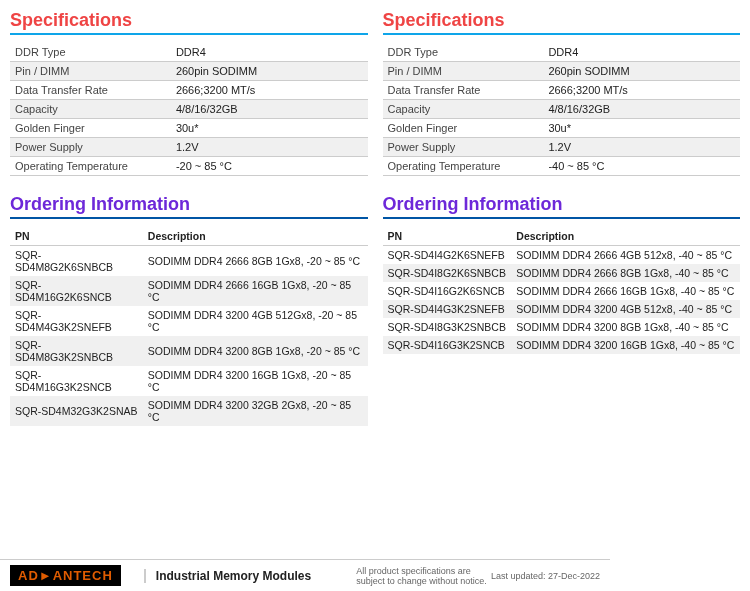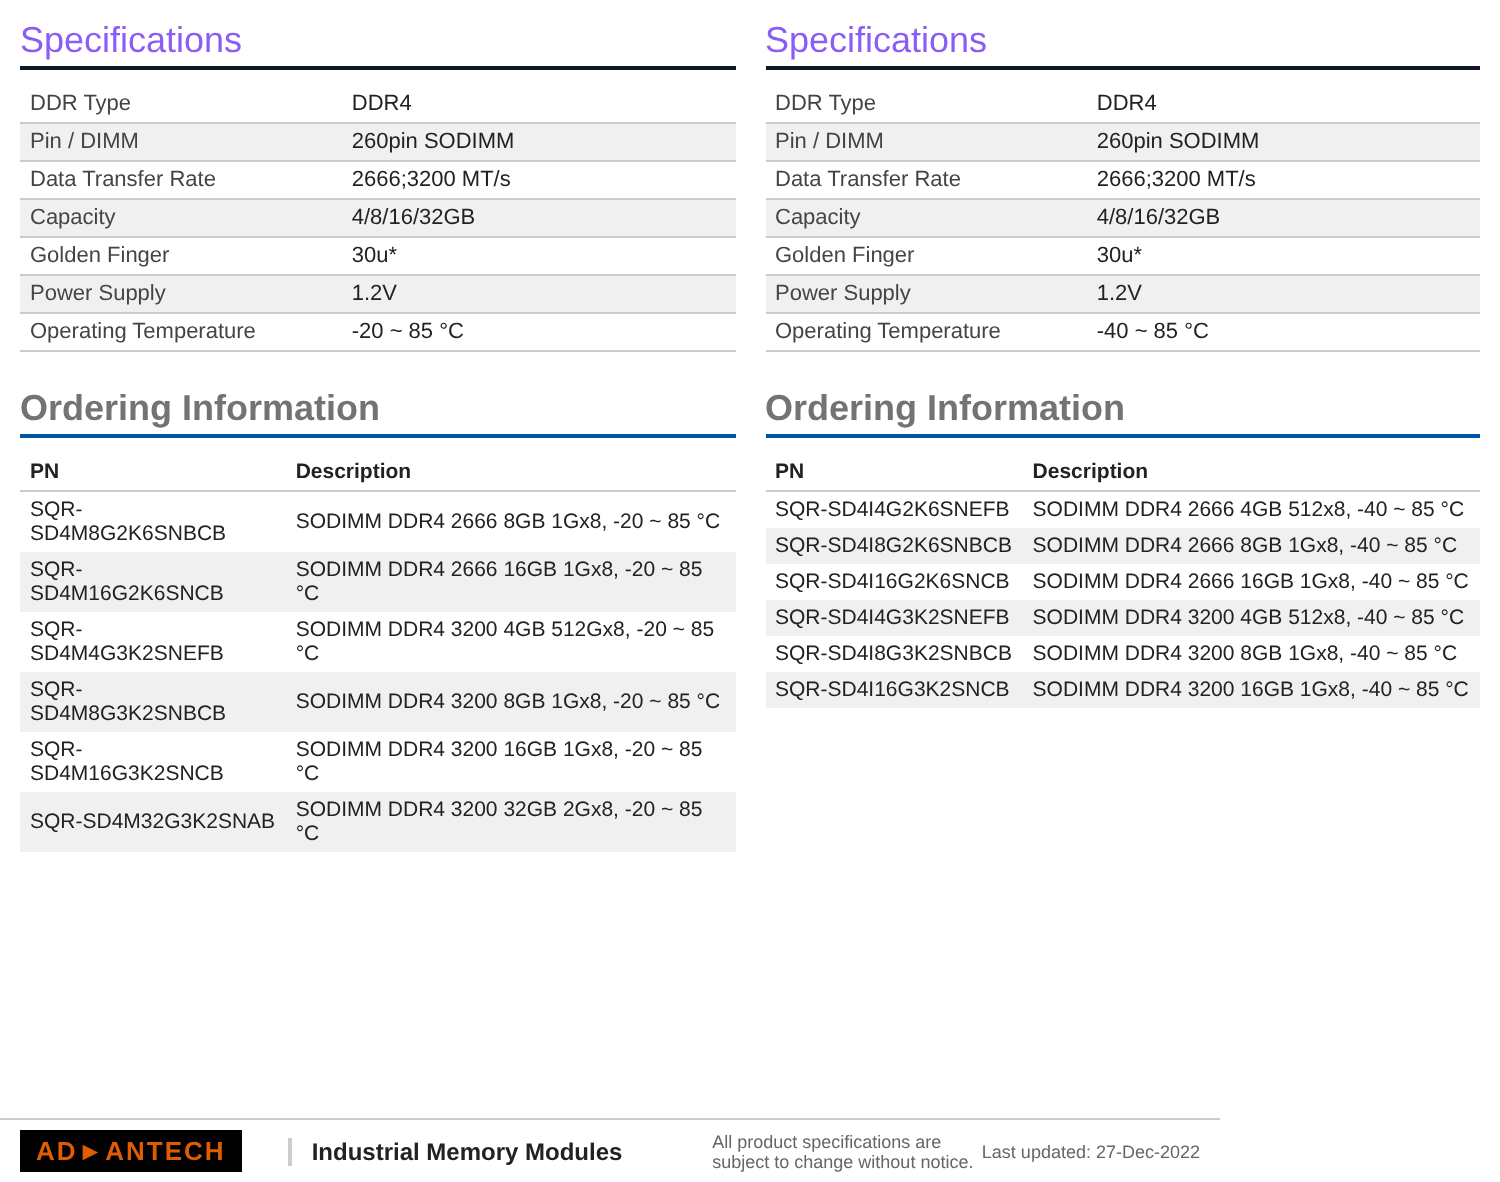--- a/index.html
+++ b/index.html
@@ -6,24 +6,24 @@
     body {
       font-family: Arial, sans-serif;
       font-size: 11px;
       background: #fff;
       color: #222;
       width: 750px;
       min-height: 591px;
     }
     .section-title {
       font-size: 18px;
-      font-weight: normal;
-      color: #8b5cf6;
+      font-weight: bold;
+      color: #ef4444;
       margin-bottom: 8px;
-      border-bottom: 2px solid #0f172a;
+      border-bottom: 2px solid #0ea5e9;
       padding-bottom: 2px;
     }
     .spec-table {
       width: 100%;
       border-collapse: collapse;
       margin-bottom: 18px;
       font-size: 11px;
     }
     .spec-table tr {
       border-bottom: 1px solid #ccc;
@@ -37,21 +37,21 @@
     .spec-table td:first-child {
       width: 45%;
       color: #444;
     }
     .spec-table td:last-child {
       color: #222;
     }
     .ordering-title {
       font-size: 18px;
       font-weight: bold;
-      color: #737373;
+      color: #6d28d9;
       margin-bottom: 8px;
       border-bottom: 2px solid #0055a5;
       padding-bottom: 2px;
     }
     .order-table {
       width: 100%;
       border-collapse: collapse;
       font-size: 10.5px;
     }
     .order-table thead tr {

